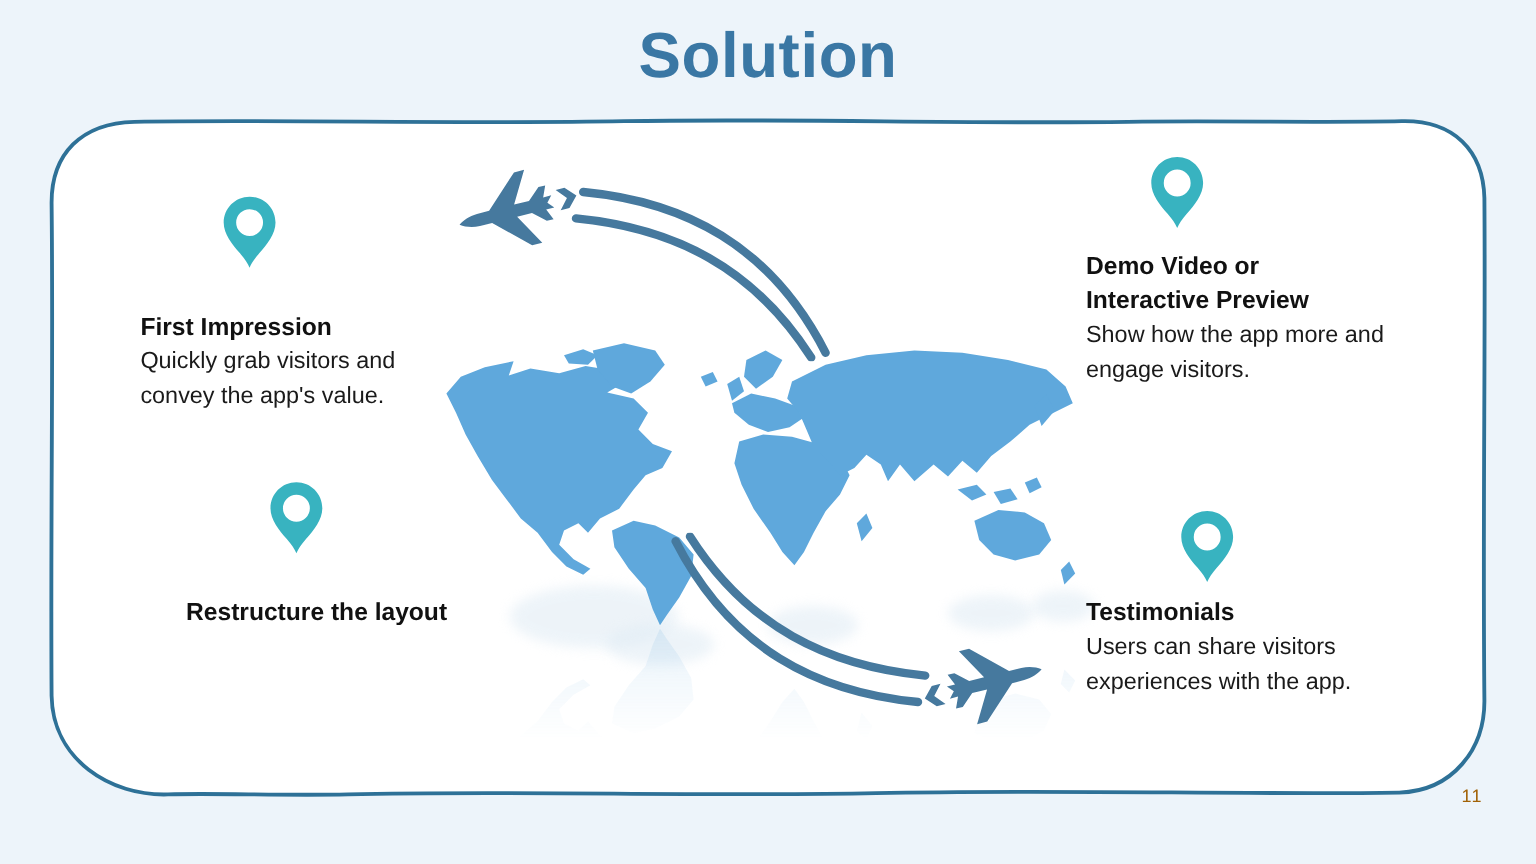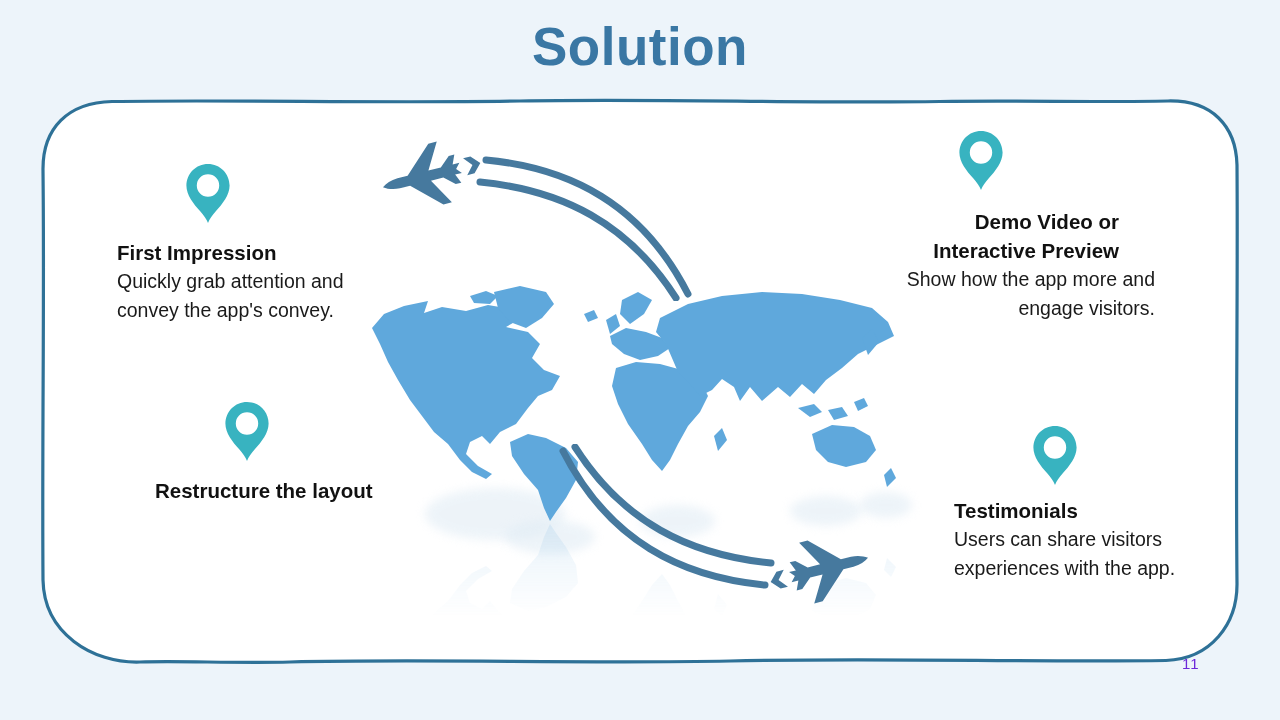--- a/index.html
+++ b/index.html
@@ -53,38 +53,38 @@
   
   .feature { position:absolute; z-index:4; color:#141414; }
   .feature .pin { position:absolute; top:0; width:48px; height:71px; display:block; }
   .feature .pin svg { display:block; width:100%; height:100%; }
   .feature-title {
     font-size:20.5px; font-weight:700; line-height:29px; color:#111;
   }
   .feature-desc {
     font-size:19.5px; font-weight:400; line-height:29px; color:#1a1a1a;
   }
-  .feature .text { margin-top:80px; }
+  .feature .text { margin-top:100px; }
 
   .f1 { left:117px; top:158px; width:262px; }
   .f1 .pin { left:67px; }
-  .f2 { left:905px; top:125px; width:250px;text-align:right; }
+  .f2 { left:905px; top:125px; width:250px; }
   .f2 .pin { left:52px; }
   .f2 .feature-title { max-width:214px; }
   .f2 .text { margin-top:82px; }
   .f3 { left:155px; top:396px; width:285px; }
   .f3 .pin { left:68px; }
-  .f4 { left:954px; top:420px; width:252px; }
+  .f4 { left:905px; top:420px; width:252px; }
   .f4 .pin { left:77px; }
   .f4 .text { margin-top:76px; }
 
   
   .page-number {
-    position:absolute; left:1182px; top:655px; z-index:6;
-    font-size:15px; color:#6d28d9; letter-spacing:1px;text-align:right;
+    position:absolute; left:1218px; top:655px; z-index:6;
+    font-size:15px; color:#a16207; letter-spacing:1px;text-align:right;
   }
 </style>
 </head>
 <body>
 
 <div class="slide">
 
   <svg class="frame-svg" viewBox="0 0 1280 720" aria-hidden="true">
     <path d="M 112 101.5
              C 240 99.5 380 103.5 520 101
@@ -185,21 +185,21 @@
   </div>
 
   <section class="feature f1">
     <span class="pin">
       <svg viewBox="0 0 60 80">
         <path fill="#38b3c0" fill-rule="evenodd" d="M30 3 C15 3 3 15 3 30 C3 42 12 53 20 62 C25 68 28 72 30 77 C32 72 35 68 40 62 C48 53 57 42 57 30 C57 15 45 3 30 3 Z M30 16 a14 14 0 1 1 0 28 a14 14 0 1 1 0 -28 Z"></path>
       </svg>
     </span>
     <div class="text">
       <h3 class="feature-title">First Impression</h3>
-      <p class="feature-desc">Quickly grab attention and convey the app's convey.</p>
+      <p class="feature-desc">Quickly grab visitors and convey the app's value.</p>
     </div>
   </section>
 
   <section class="feature f2">
     <span class="pin">
       <svg viewBox="0 0 60 80">
         <path fill="#38b3c0" fill-rule="evenodd" d="M30 3 C15 3 3 15 3 30 C3 42 12 53 20 62 C25 68 28 72 30 77 C32 72 35 68 40 62 C48 53 57 42 57 30 C57 15 45 3 30 3 Z M30 16 a14 14 0 1 1 0 28 a14 14 0 1 1 0 -28 Z"></path>
       </svg>
     </span>
     <div class="text">

